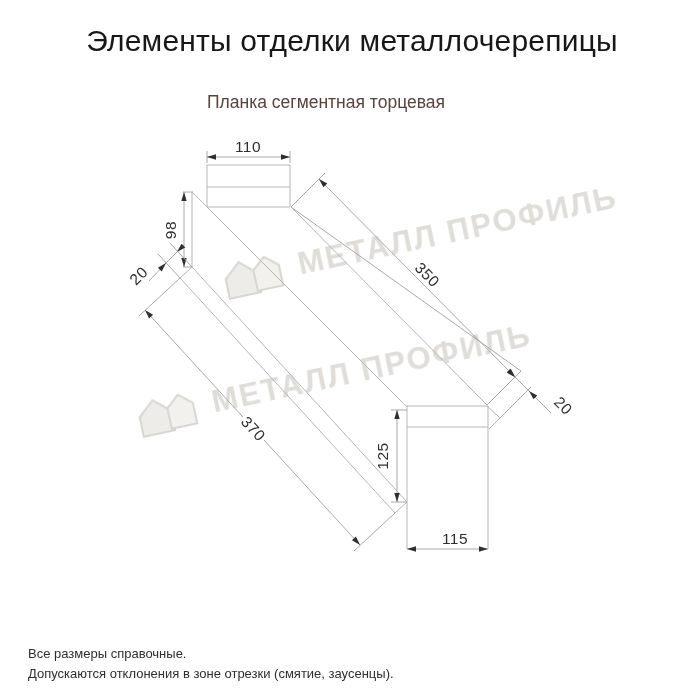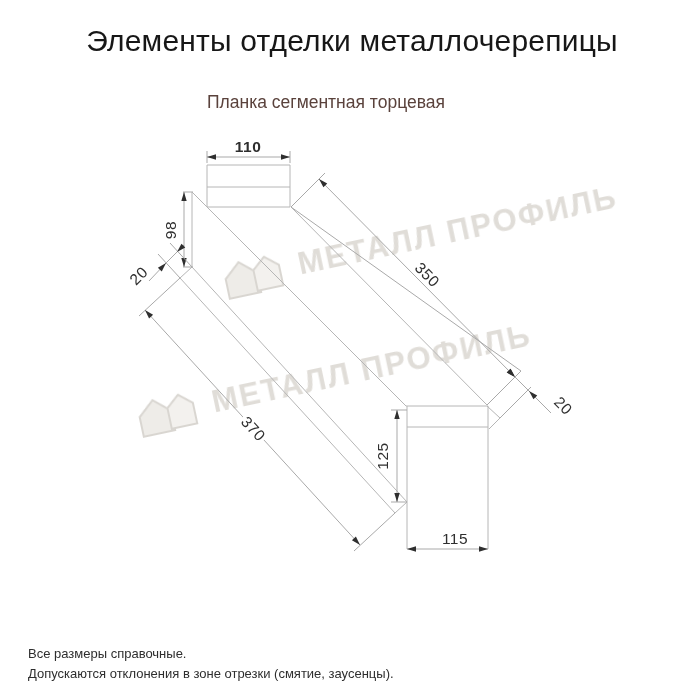--- a/index.html
+++ b/index.html
@@ -126,21 +126,21 @@
       <line x1="145" y1="310" x2="360" y2="545" marker-start="url(#arw)" marker-end="url(#arw)"></line>
 
       <line x1="391" y1="410" x2="407" y2="410"></line>
       <line x1="391" y1="502" x2="407" y2="502"></line>
       <line x1="397" y1="410" x2="397" y2="502" marker-start="url(#arw)" marker-end="url(#arw)"></line>
 
       <line x1="407" y1="549" x2="488" y2="549" marker-start="url(#arw)" marker-end="url(#arw)"></line>
     </g>
   </svg>
 
-  <span class="dim-label c" style="left:248px;top:147px;font-weight:bold;">110</span>
+  <span class="dim-label c" style="left:248px;top:147px;">110</span>
   <span class="dim-label r90" style="left:171px;top:230px;">98</span>
   <span class="dim-label rm45" style="left:139px;top:276px;">20</span>
   <span class="dim-label rp45" style="left:427px;top:275px;">350</span>
   <span class="dim-label rp45" style="left:563px;top:406px;">20</span>
   <span class="dim-label rp47 whitebg" style="left:253px;top:429px;">370</span>
   <span class="dim-label r90" style="left:383px;top:456px;">125</span>
   <span class="dim-label c" style="left:447px;top:539px;margin-left:8px;">115</span>
 
   <div class="footer-line f1">Все размеры справочные.</div>
   <div class="footer-line f2">Допускаются отклонения в зоне отрезки (смятие, заусенцы).</div>

